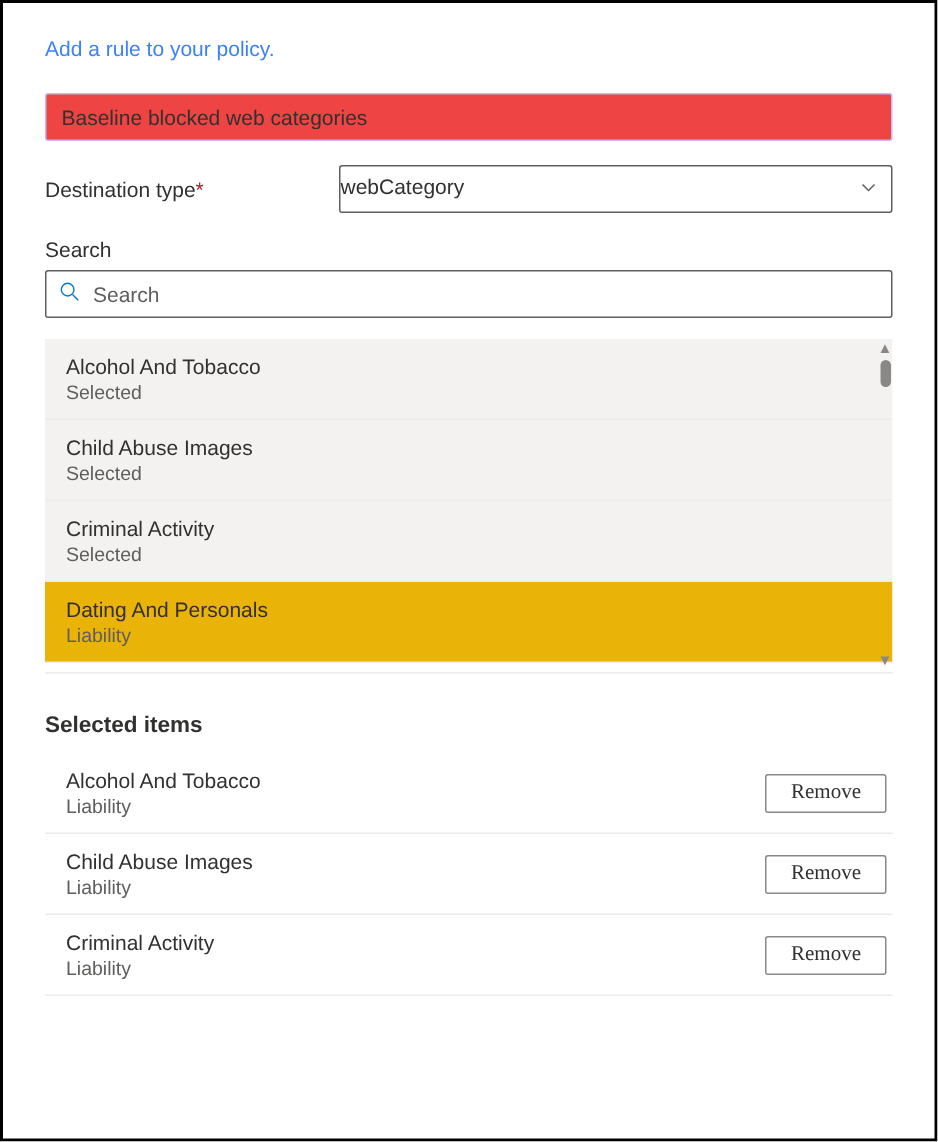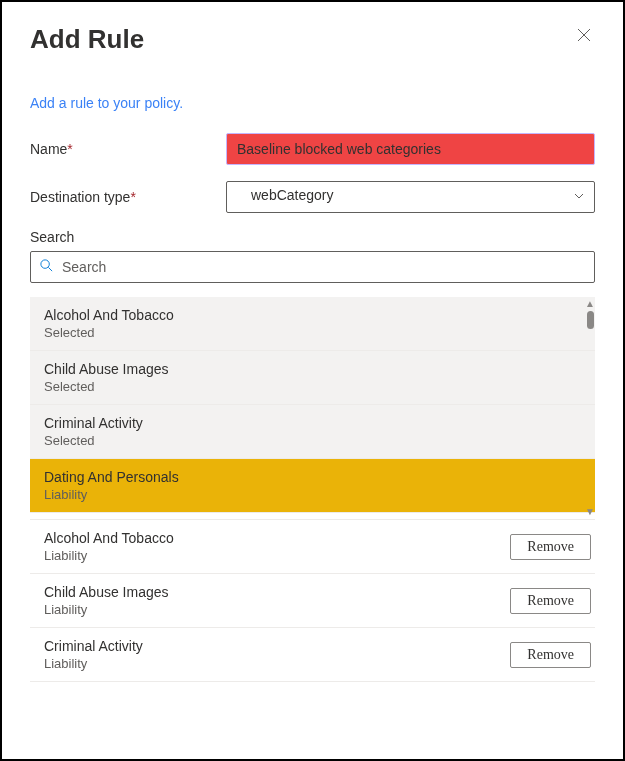--- a/index.html
+++ b/index.html
@@ -68,21 +68,21 @@
       color: #323130;
       background: #ef4444;
     }
     .select-wrap {
       flex: 1;
       position: relative;
     }
     .select-input {
       width: 100%;
       height: 32px;
-      padding: 5px 30px 5px 24px;
+      padding: 5px 30px 5px 0;
       font-size: 14px;
       font-family: inherit;
       border: 1px solid #605e5c;
       border-radius: 2px;
       color: #323130;
       background: #fff;
       appearance: none;
       cursor: pointer;
     }
     .chevron {
@@ -206,35 +206,24 @@
       border: 1px solid #8a8886;
       border-radius: 2px;
       cursor: pointer;
       color: #323130;
     }
   </style>
 </head>
 <body>
 
 <div class="panel">
-  <div class="header">
-    <h1 class="title">Add Rule</h1>
-    <div class="close-btn">
-      <svg width="14" height="14" viewBox="0 0 14 14">
-          <path d="M1 1 L13 13 M13 1 L1 13" stroke="#605e5c" stroke-width="1" fill="none"></path>
-        </svg>
-    </div>
-  </div>
 
   <p class="subtitle">Add a rule to your policy.</p>
 
   <div class="form-row">
-    <div class="form-label">
-      <span>Name</span><span class="required">*</span>
-    </div>
     <input type="text" class="text-input" value="Baseline blocked web categories" style="">
   </div>
 
   <div class="form-row">
     <div class="form-label">
       <span>Destination type</span><span class="required">*</span>
     </div>
     <div class="select-wrap">
       <div class="select-input">webCategory</div>
       <span class="chevron">
@@ -279,20 +268,21 @@
       </div>
     <div class="scrollbar-track">
       <div class="scroll-top-group">
         <span class="scroll-arrow">▲</span>
         <div class="scroll-thumb"></div>
       </div>
       <span class="scroll-arrow">▼</span>
     </div>
   </div>
 
+  <div class="selected-heading">Selected items</div>
 
   <div class="selected-list" id="selected-list">
       <div class="selected-item">
         <div class="selected-text">
           <div class="item-title">Alcohol And Tobacco</div>
           <div class="item-sub">Liability</div>
         </div>
         <button class="remove-btn">Remove</button>
       </div>
       <div class="selected-item">

